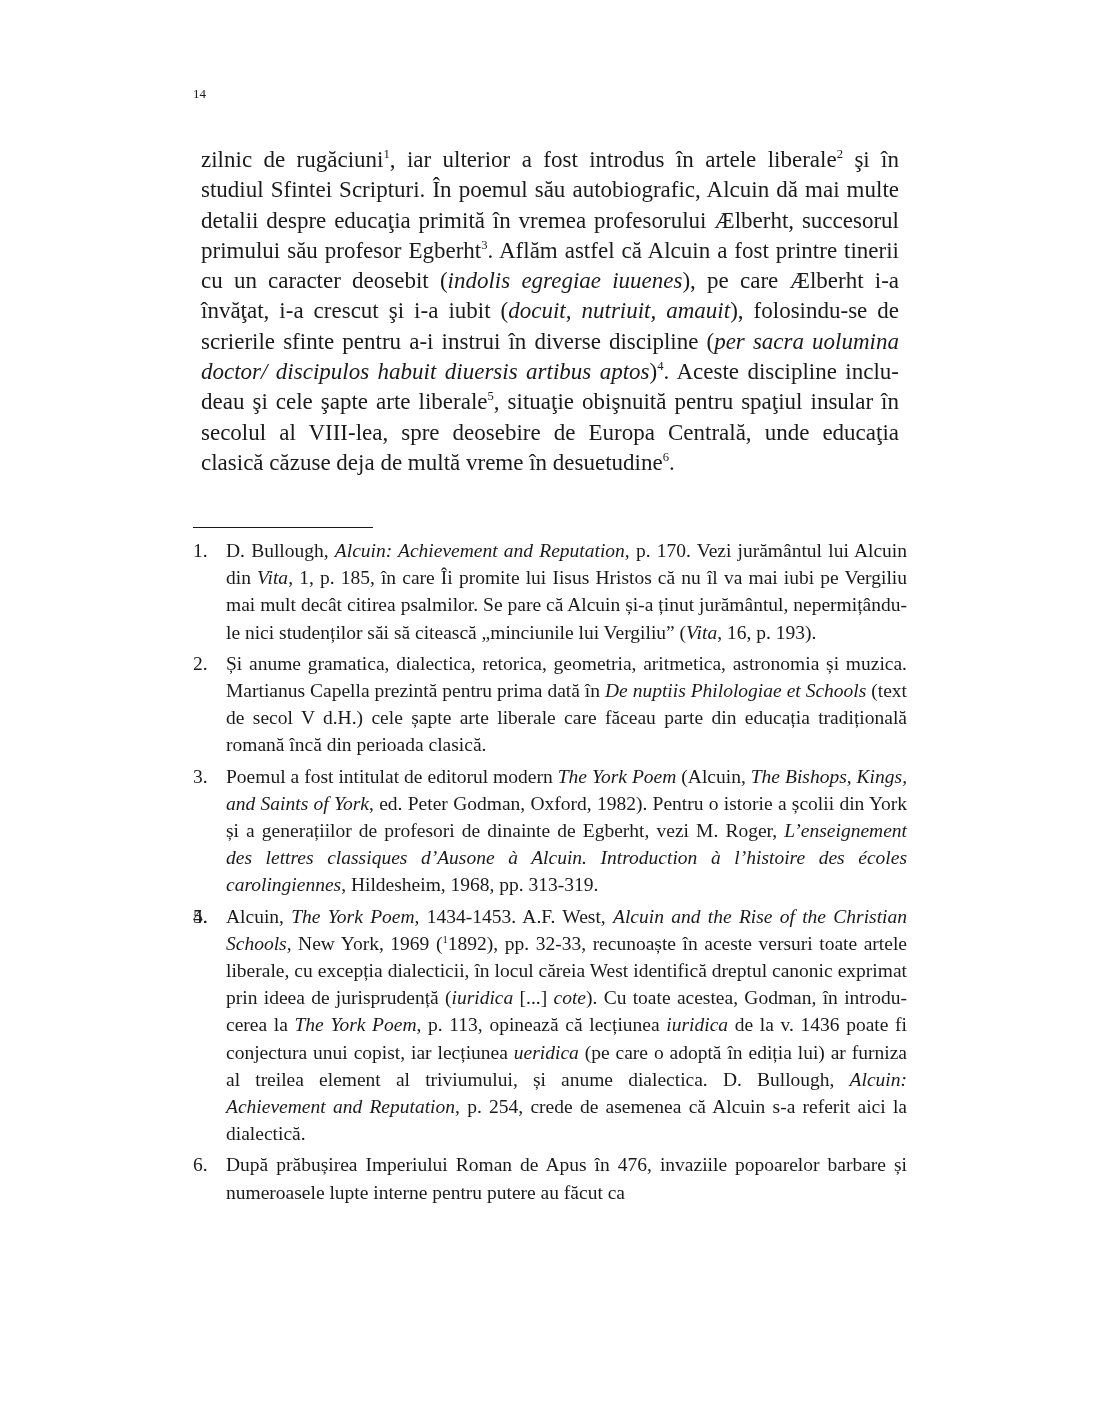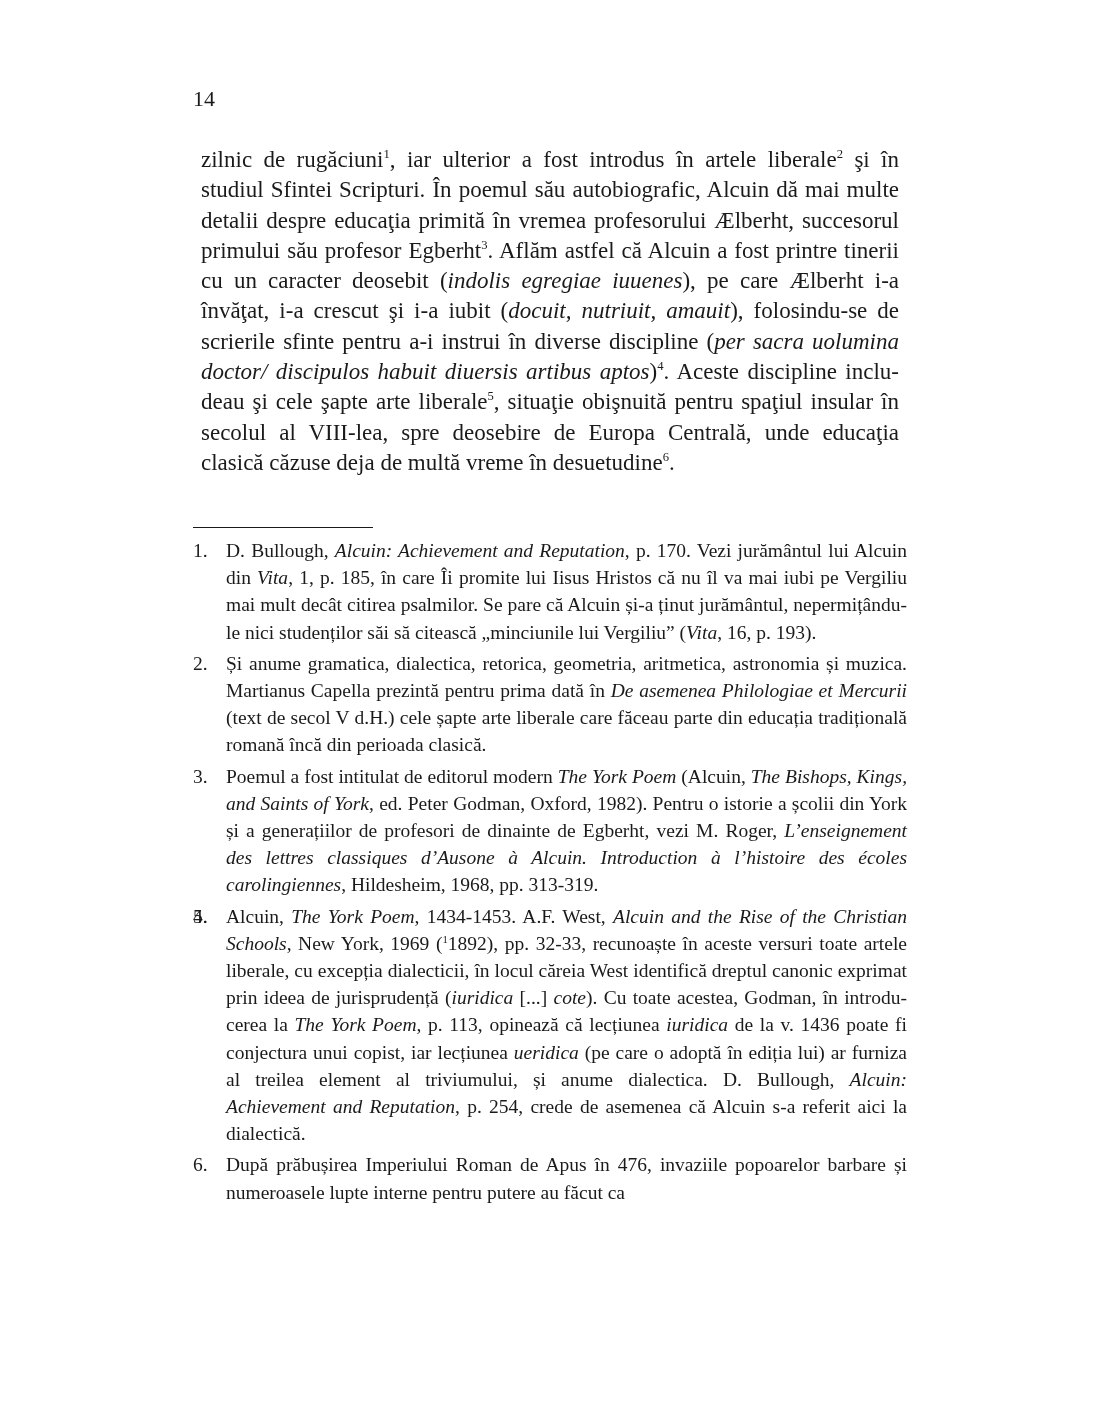--- a/index.html
+++ b/index.html
@@ -1,18 +1,18 @@
 <!DOCTYPE html>
 <html><head>
 <meta charset="utf-8">
 <style>
   html, body { margin: 0; padding: 0; background: #ffffff; }
   body { width: 1100px; height: 1422px; position: relative; overflow: hidden; color: #1a1a1a; font-family: "Liberation Serif", "DejaVu Serif", serif; }
   .page { position: absolute; left: 193px; top: 0; width: 714px; }
-  .header { position: absolute; top: 86px; left: 0; width: 714px; height: 26px; font-size: 22px; font-family: Liberation Serif, serif; }
+  .header { position: absolute; top: 86px; left: 0; width: 714px; height: 26px; font-size: 13px; font-family: Liberation Serif, serif; }
   .page-num { position: absolute; left: 0; top: 0; }
   .running-head { position: absolute; left: 0; width: 714px; text-align: center; top: 0; letter-spacing: 0.3px; }
   .body-text { position: absolute; top: 137px; left: 0; width: 714px; font-size: 23px; line-height: 30.3px; text-align: justify; hyphens: manual; }
   .body-text p { margin: 8px; }
   sup { font-size: 0.55em; line-height: 0; vertical-align: 0.7em; }
   .rule { position: absolute; top: 527px; left: 0; width: 180px; height: 0; border-top: 1.6px solid #1a1a1a; }
   .notes { position: absolute; top: 537px; left: 0; width: 714px; font-size: 19.5px; line-height: 27.2px; list-style: none; margin: 0; padding: 0; }
   .note { position: relative; padding-left: 33px; text-align: justify; margin-bottom: 4px; }
   .note-num { position: absolute; left: 0; top: 0; }
   i { font-style: italic; }
@@ -31,21 +31,21 @@
 
   <div class="rule"></div>
 
   <ol class="notes">
     <li class="note">
       <span class="note-num">1.</span>
       <span>D. Bullough, <i>Alcuin: Achievement and Reputation</i>, p. 170. Vezi jură­mântul lui Alcuin din <i>Vita</i>, 1, p. 185, în care Îi promite lui Iisus Hristos că nu îl va mai iubi pe Vergiliu mai mult decât citirea psal­milor. Se pare că Alcuin și-a ținut jurământul, nepermițându-le nici studenților săi să citească „minciunile lui Vergiliu” (<i>Vita</i>, 16, p. 193).</span>
     </li>
     <li class="note">
       <span class="note-num">2.</span>
-      <span>Și anume gramatica, dialectica, retorica, geometria, aritmetica, astronomia și muzica. Martianus Capella prezintă pentru prima dată în <i>De asemenea Philologiae et Mercurii</i> (text de secol V d.H.) cele șapte arte liberale care făceau parte din educația tradițională romană încă din perioada clasică.</span>
+      <span>Și anume gramatica, dialectica, retorica, geometria, aritmetica, astronomia și muzica. Martianus Capella prezintă pentru prima dată în <i>De nuptiis Philologiae et Schools</i> (text de secol V d.H.) cele șapte arte liberale care făceau parte din educația tradițională romană încă din perioada clasică.</span>
     </li>
     <li class="note">
       <span class="note-num">3.</span>
       <span>Poemul a fost intitulat de editorul modern <i>The York Poem</i> (Alcuin, <i>The Bishops, Kings, and Saints of York</i>, ed. Peter Godman, Oxford, 1982). Pentru o istorie a școlii din York și a generațiilor de profesori de dinainte de Egberht, vezi M. Roger, <i>L’enseignement des lettres classiques d’Ausone à Alcuin. Introduction à l’histoire des écoles carolingiennes</i>, Hildesheim, 1968, pp. 313-319.</span>
     </li>
     <li class="note">
       <span class="note-num">4.</span>
     </li>
     <li class="note">
       <span class="note-num">5.</span>

